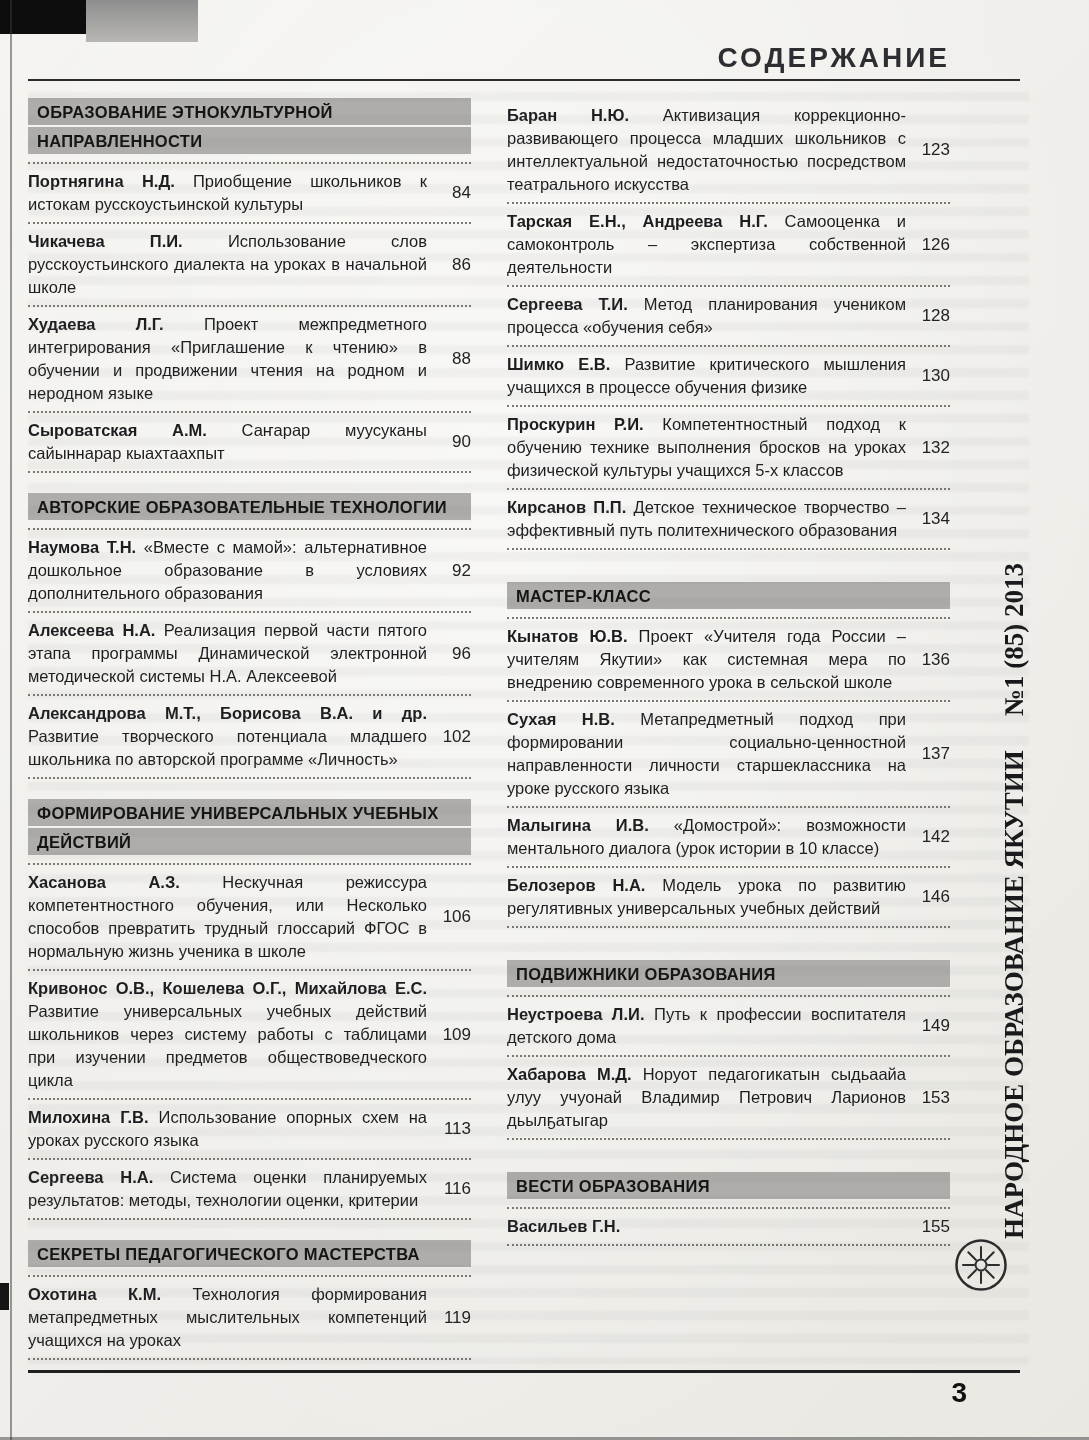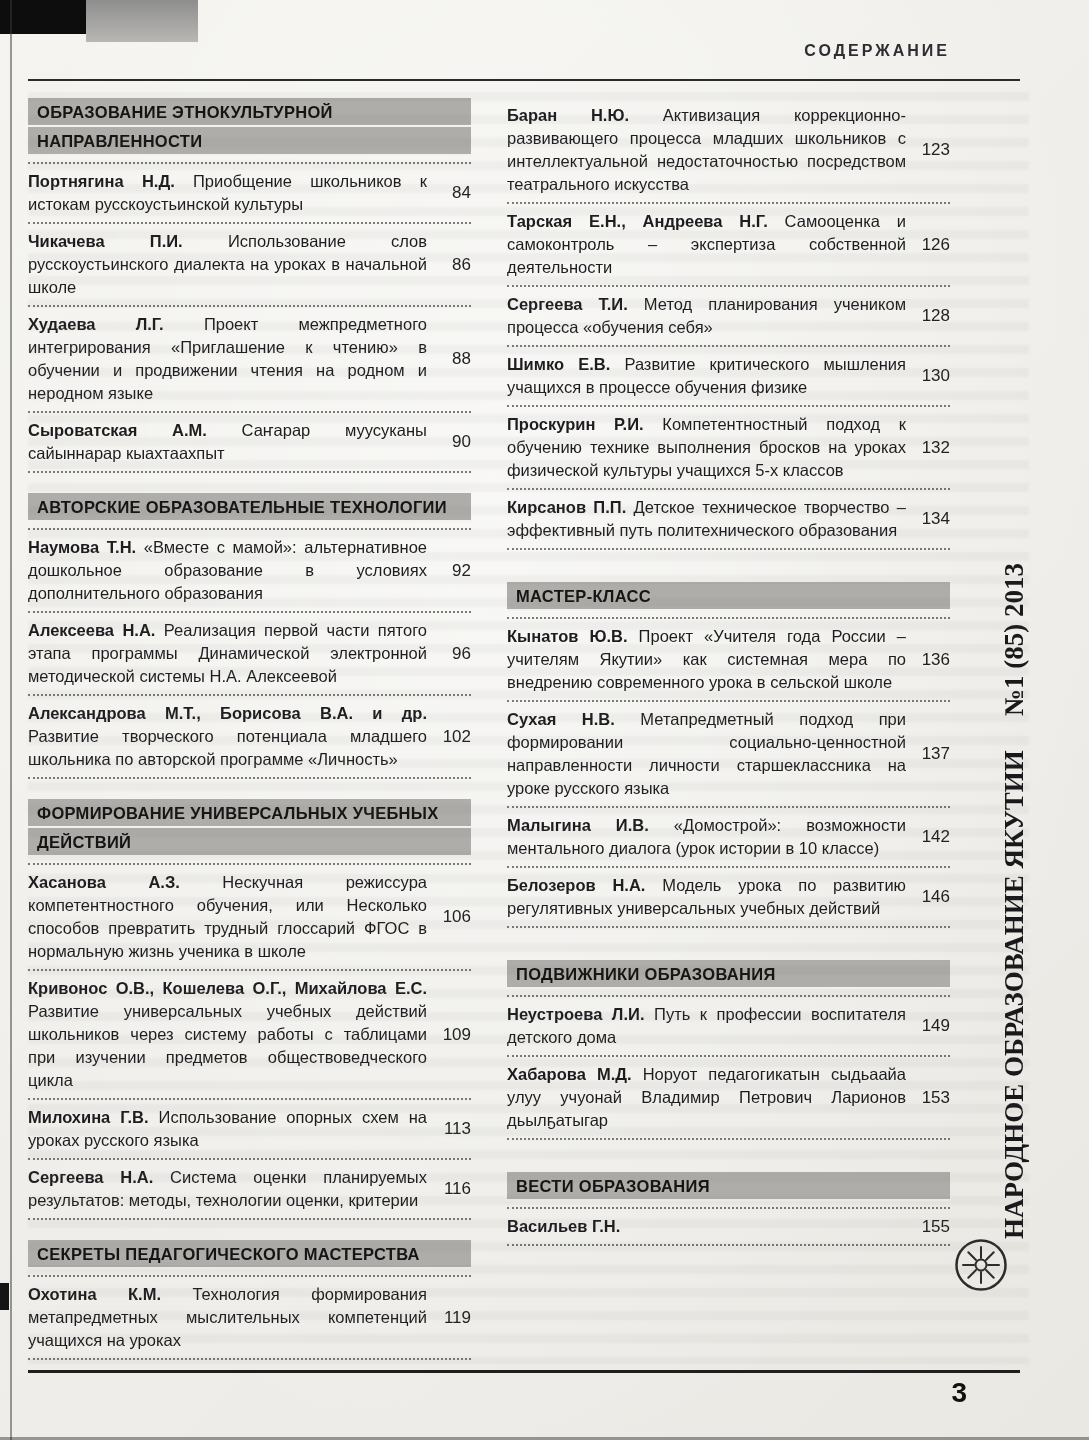--- a/index.html
+++ b/index.html
@@ -34,21 +34,21 @@
     background: repeating-linear-gradient(to bottom,
       rgba(110,108,100,.05) 0px, rgba(110,108,100,.05) 9px,
       rgba(0,0,0,0) 9px, rgba(0,0,0,0) 23px);
     filter: blur(1px);
     pointer-events: none;
   }
 
   
   .contents-title {
     position: absolute; top: 42px; right: 139px;
-    font-size: 16px; font-weight: bold; letter-spacing: 3px; color: #2e2e32;
+    font-size: 28px; font-weight: bold; letter-spacing: 3px; color: #2e2e32;
   }
   .header-rule {
     position: absolute; top: 79px; left: 28px; width: 992px; height: 2px;
     background: #2b2b2b;
   }
 
   
   .columns {
     position: absolute; top: 98px; left: 28px; width: 922px;
     display: flex; gap: 36px; align-items: flex-start;

